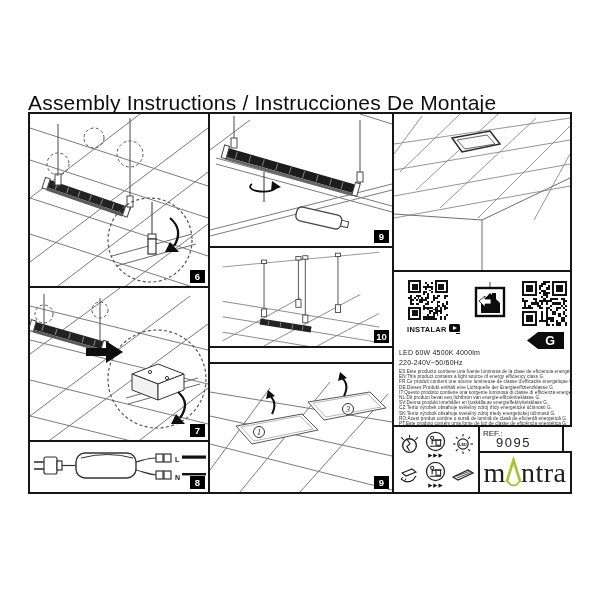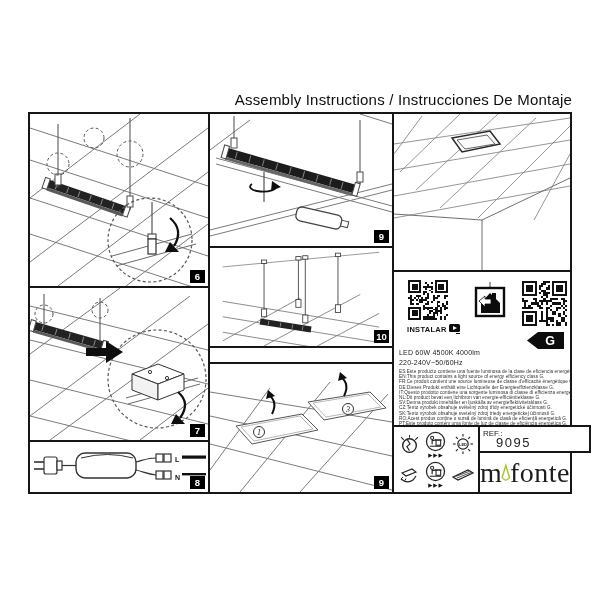--- a/index.html
+++ b/index.html
@@ -1,19 +1,19 @@
 <!DOCTYPE html>
 <html><head>
 <meta charset="utf-8">
 <style>
   html,body{margin:0;padding:0}
   body{width:600px;height:600px;background:#fff;position:relative;overflow:hidden;
        font-family:"Liberation Sans",sans-serif;color:#111}
-  .title{position:absolute;left:28px;top:91px;width:544px;text-align:right;
-         font-size:15px;font-weight:500;letter-spacing:.2px;color:#0d0d0d}
+  .title{position:absolute;left:28px;top:91px;width:544px;text-align:left;
+         font-size:21px;font-weight:500;letter-spacing:.2px;color:#0d0d0d}
   .panel{position:absolute;background:#fff;border:2px solid #161616;box-sizing:border-box;overflow:hidden}
   .badge{position:absolute;right:3px;bottom:3px;min-width:13px;height:13px;background:#000;
          color:#fff;font-size:9.5px;font-weight:bold;line-height:13px;text-align:center;padding:0 1px;z-index:5}
   .fig{position:absolute;left:0;top:0;width:100%;height:100%}
   .qr{position:absolute}
   .instalar{position:absolute;font-size:7.5px;font-weight:bold;letter-spacing:.3px;display:flex;align-items:center;gap:2px}
   .specs{position:absolute;font-size:7px;line-height:9.5px;color:#222;letter-spacing:.2px}
   .energy-lines{position:absolute;font-size:4.6px;line-height:5.2px;color:#2e2e2e;letter-spacing:.1px;white-space:nowrap}
   .icon-grid{position:absolute;inset:2px;display:grid;grid-template-columns:1fr 1fr 1fr;grid-template-rows:1fr 1fr;
              align-items:center;justify-items:center}
@@ -666,27 +666,27 @@
     <div class="icon-cell">
       <svg width="24" height="16" viewBox="0 0 24 16">
         <polygon points="2,10 17,3 22,6 7,13" fill="none" stroke="#222" stroke-width="1.2"></polygon>
         <line x1="4.5" y1="9.5" x2="18" y2="4.5" stroke="#222" stroke-width=".8"></line>
         <line x1="6" y1="11" x2="20" y2="5.5" stroke="#222" stroke-width=".8"></line>
       </svg>
     </div>
   </div>
 </div>
 
-<div class="panel" style="left:478px;top:425px;width:113px;height:28px">
+<div class="panel" style="left:478px;top:425px;width:86px;height:28px">
   <div class="ref-label">REF.:</div>
   <div class="ref-num">9095</div>
 </div>
 
 <div class="panel" style="left:478px;top:451px;width:94px;height:43px">
   <div class="logo">
     <span>m</span>
     <svg width="17" height="32" viewBox="0 0 17 32">
       <path d="M2,24 L8.5,3 L15,24" fill="none" stroke="#abc32a" stroke-width="2.6" stroke-linecap="round"></path>
       <path d="M3,25 q5.5,7 11,0" fill="none" stroke="#abc32a" stroke-width="1.8" stroke-linecap="round"></path>
     </svg>
-    <span>fonte</span>
+    <span>ntra</span>
   </div>
 </div>
 
 </body></html>

